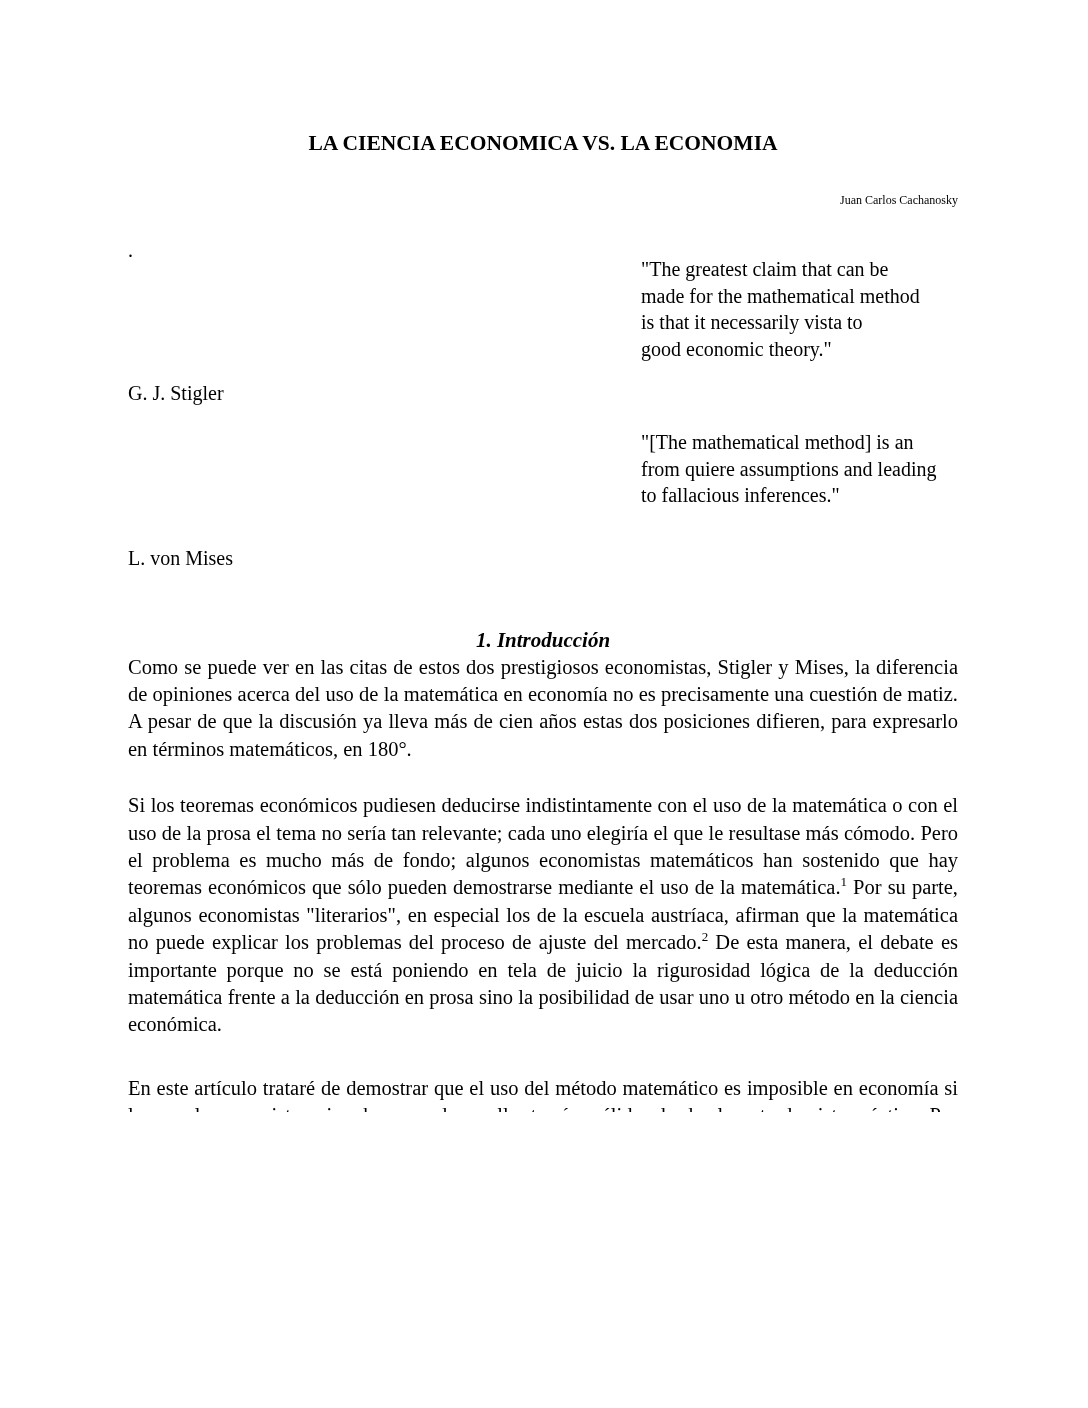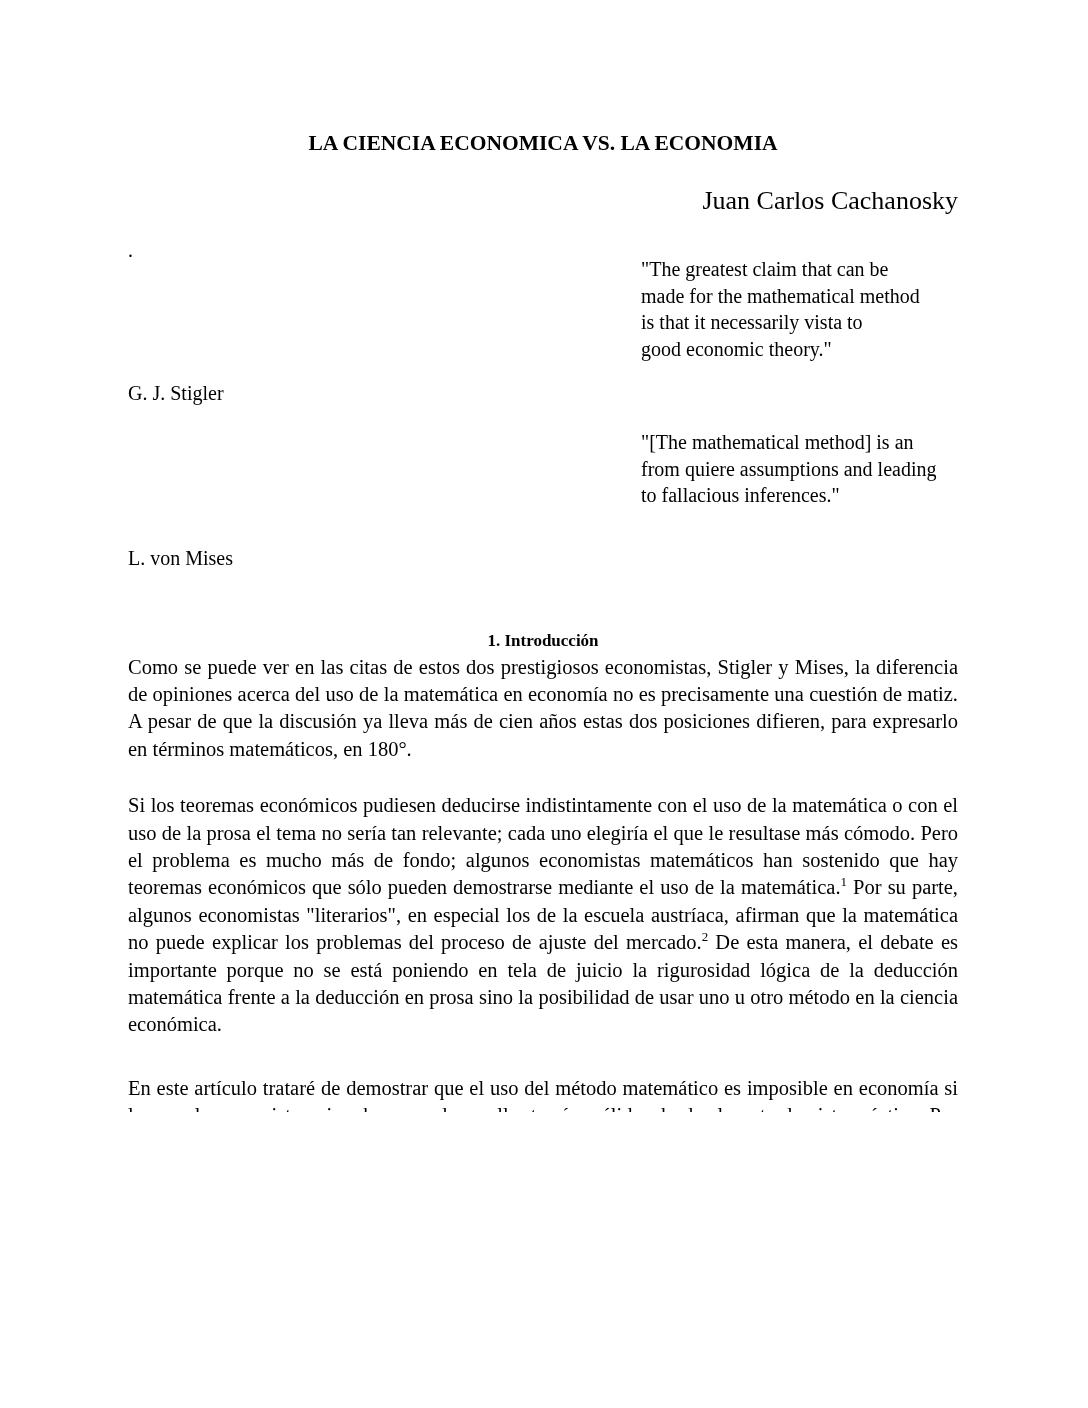--- a/index.html
+++ b/index.html
@@ -33,21 +33,21 @@
     line-height: 0;
     position: relative;
     top: -8px;
   }
   .title .sup {
     margin-left: 4px;
     font-weight: bold;
   }
   .author {
     text-align: right;
-    font-size: 26px;
+    font-size: 12px;
     line-height: 27px;
     margin-top: 30px;
   }
   .stray-mark {
     position: absolute;
     left: 128px;
     top: 240px;
     font-size: 20px;
     line-height: 20px;
   }
@@ -61,23 +61,24 @@
   .attribution {
     text-align: left;
     font-size: 20px;
     line-height: 27px;
   }
   .attribution-1 { margin-top: 18px; }
   .attribution-2 { margin-top: 36px; }
   .section-heading {
     text-align: center;
     font-weight: bold;
-    font-size: 17px;
+    font-size: 21px;
     line-height: 27px;
     margin-top: 55px;
+    font-style: italic;
   }
   .para {
     text-align: justify;
     font-size: 20.5px;
     line-height: 27.4px;
   }
   .para-1 { }
   .para-2 { margin-top: 29px; }
   .para-3 { margin-top: 36px; }
   .run-italic { }

